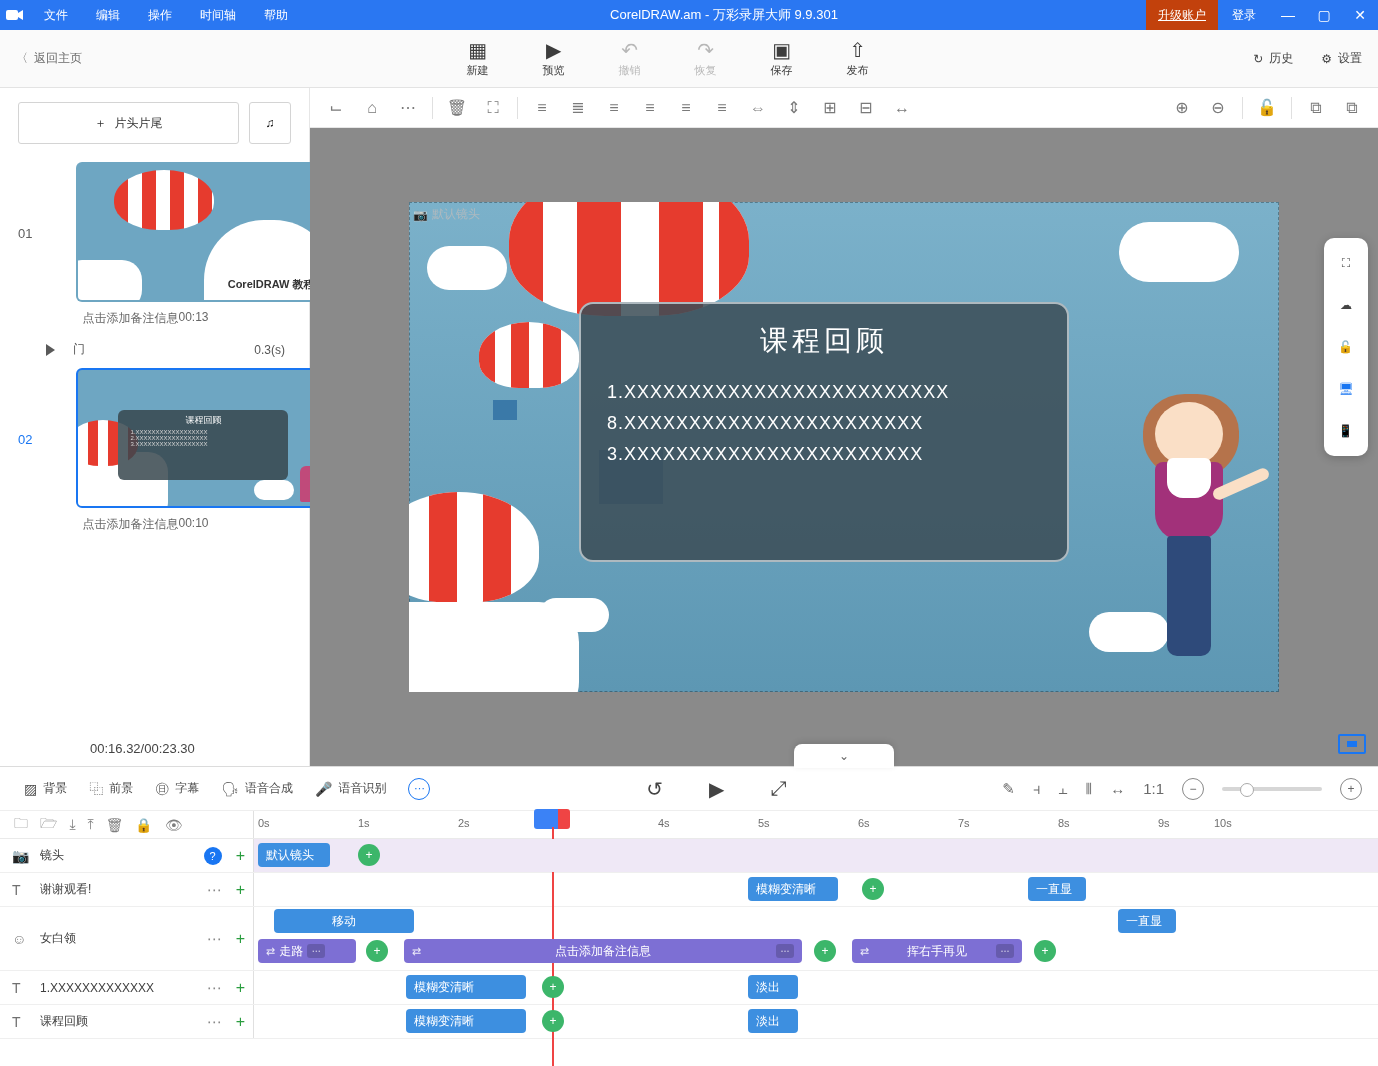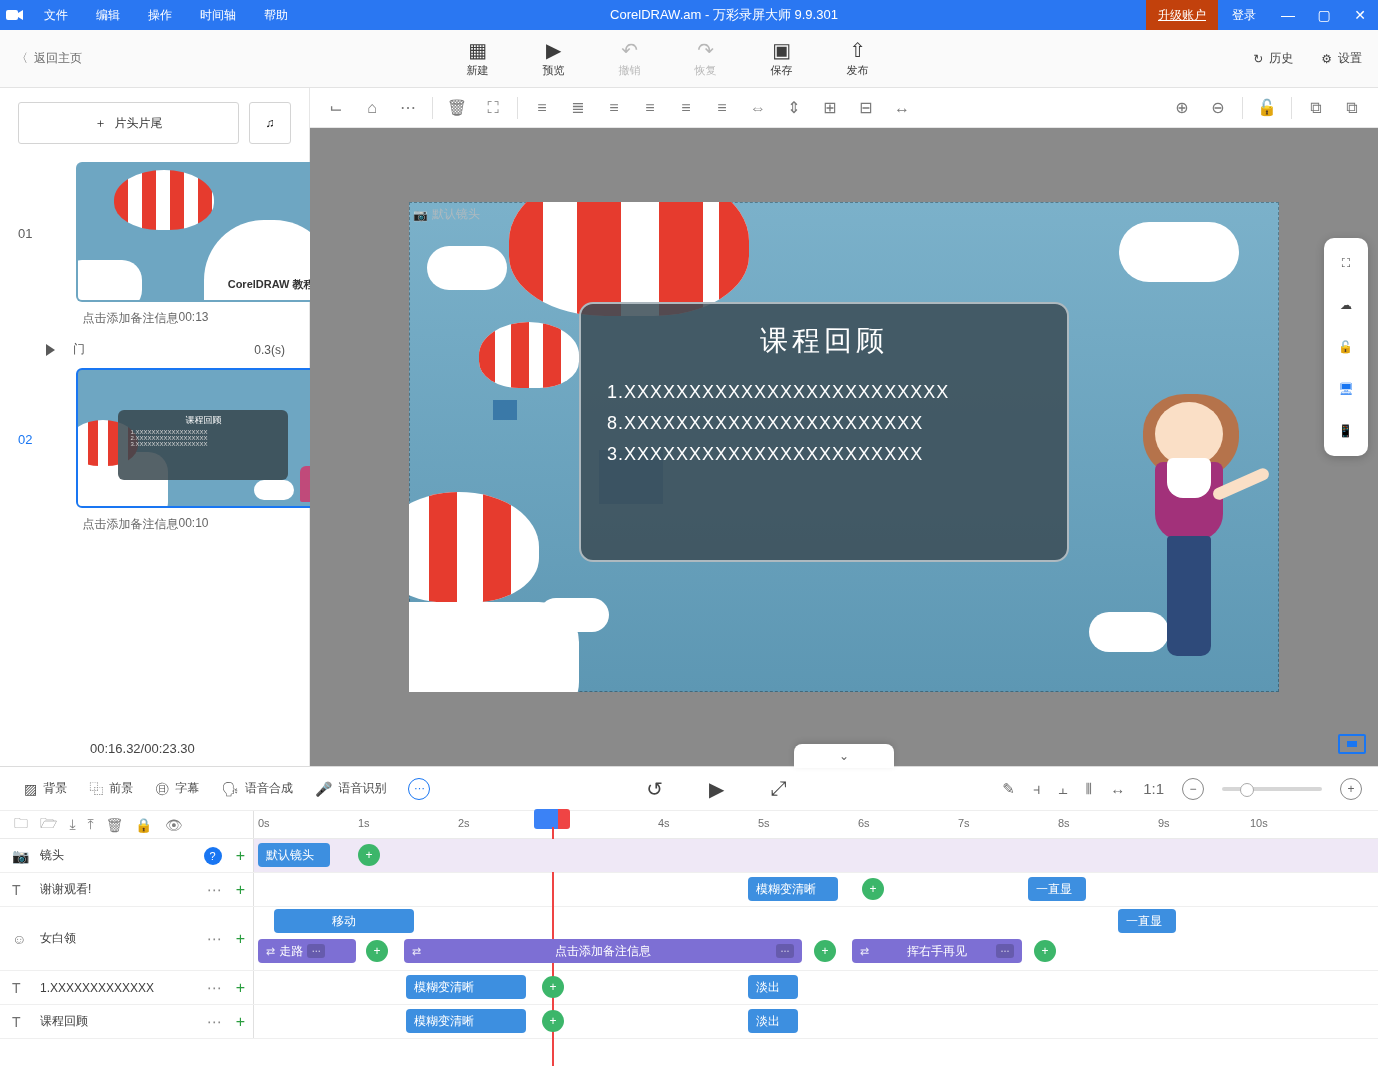--- a/index.html
+++ b/index.html
@@ -414,21 +414,21 @@
       <span class="lbl" style="left:4px">0s</span>
       <span class="lbl" style="left:104px">1s</span>
       <span class="lbl" style="left:204px">2s</span>
       <span class="lbl" style="left:304px">3s</span>
       <span class="lbl" style="left:404px">4s</span>
       <span class="lbl" style="left:504px">5s</span>
       <span class="lbl" style="left:604px">6s</span>
       <span class="lbl" style="left:704px">7s</span>
       <span class="lbl" style="left:804px">8s</span>
       <span class="lbl" style="left:904px">9s</span>
-      <span class="lbl" style="left:996px">10s</span>
+      <span class="lbl" style="left:960px">10s</span>
       <div class="playhead" style="left:298px">
           <div class="head"></div>
           <div class="line"></div>
         </div>
     </div>
   </div>
 
   <div class="track camera">
     <div class="th">
         <span class="ico">📷</span>

